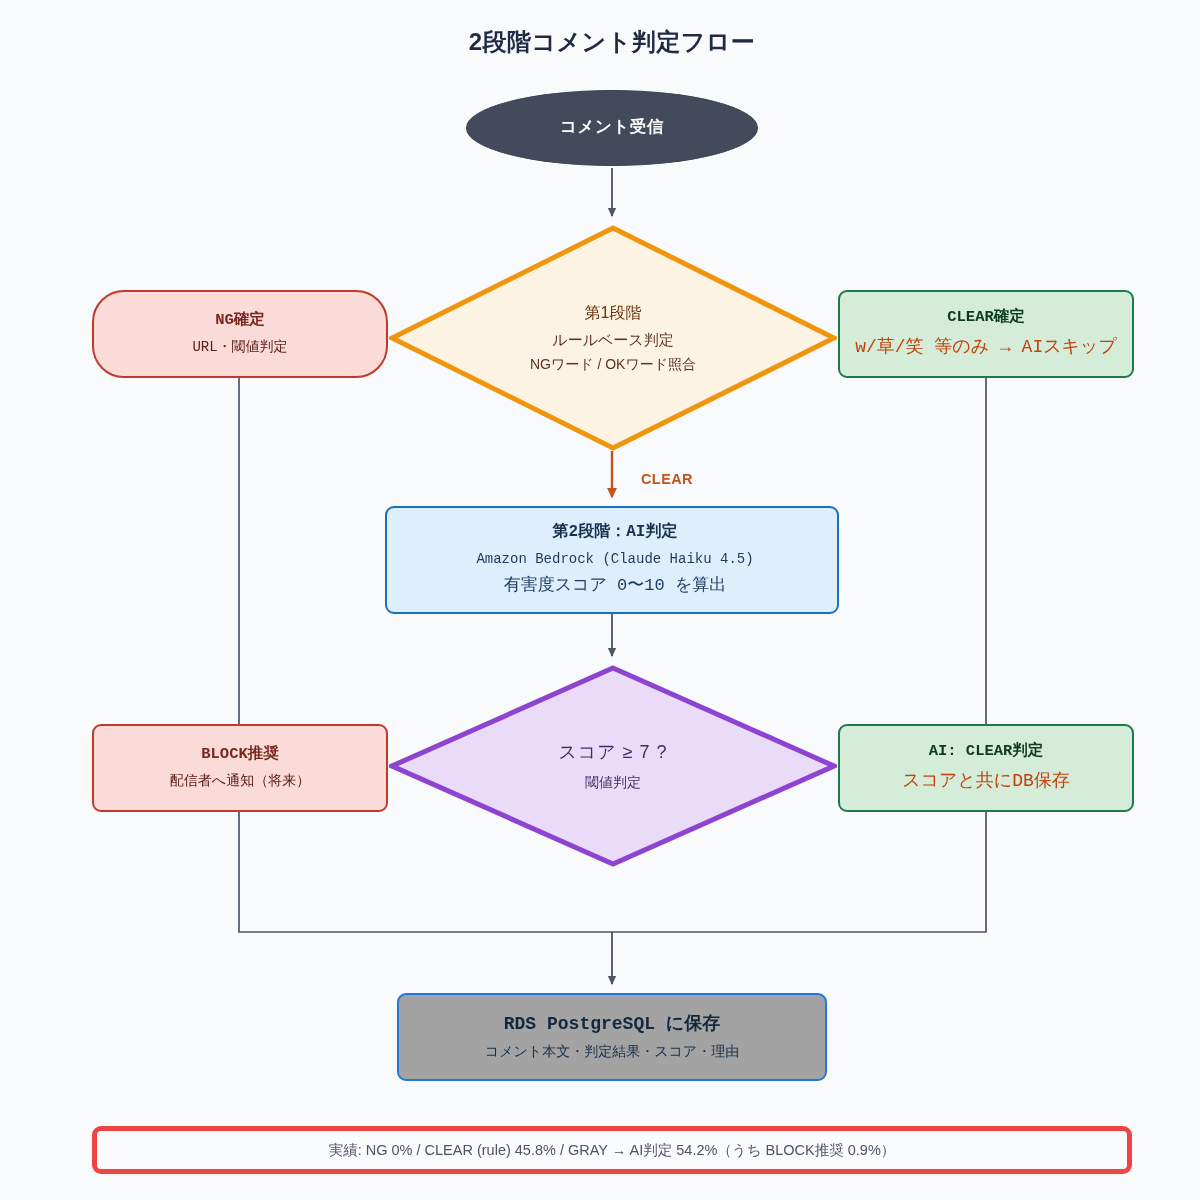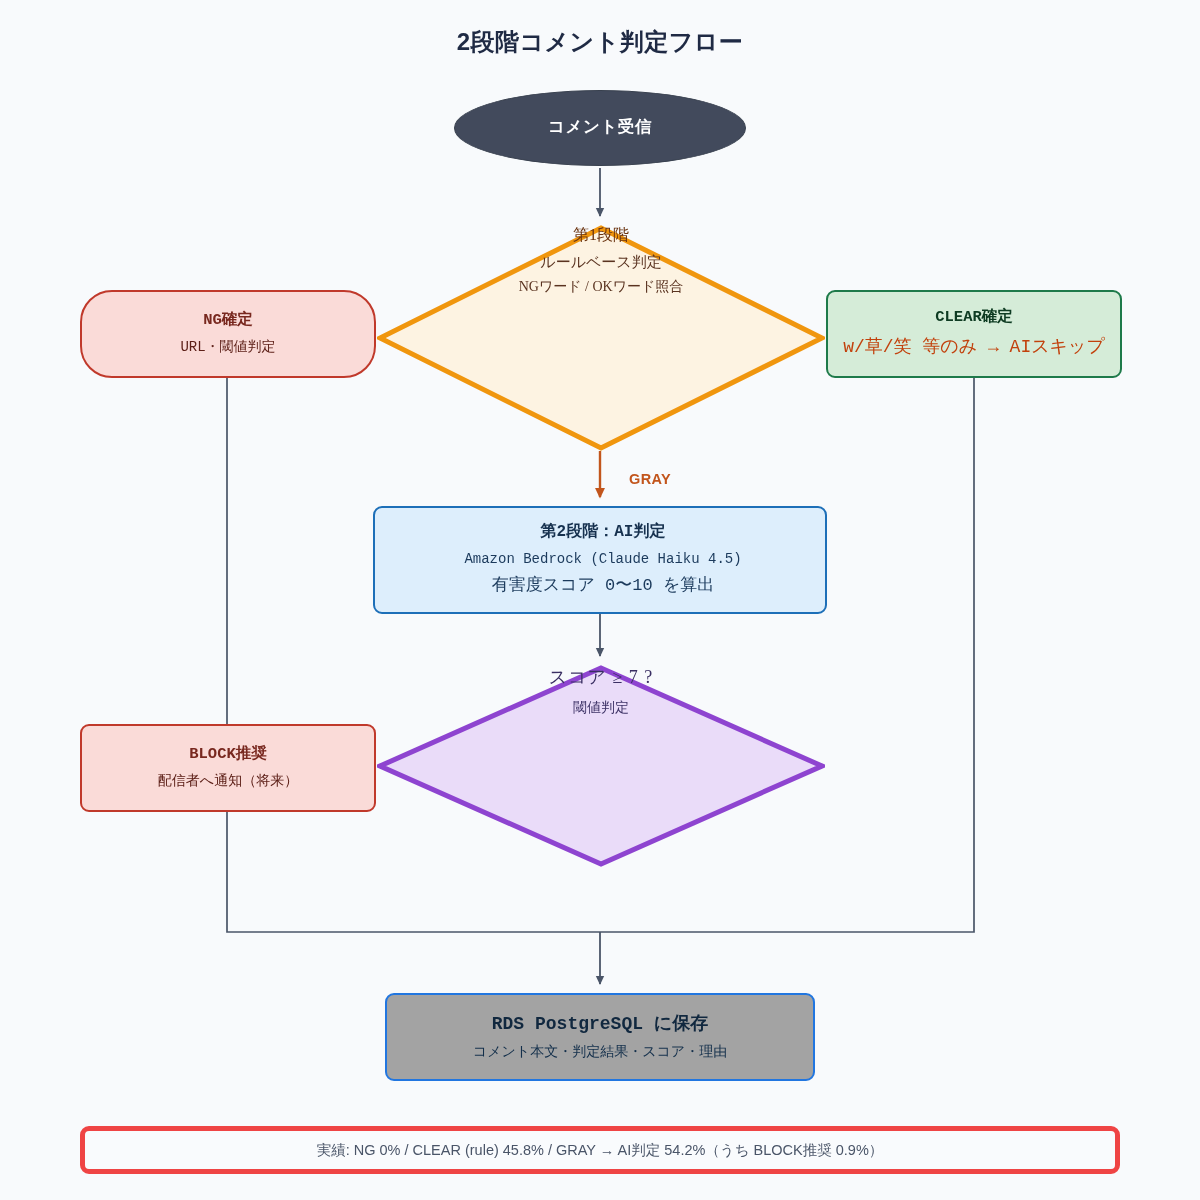--- a/index.html
+++ b/index.html
@@ -12,20 +12,21 @@
     height: 1200px;
     background: #f8fafc;
     font-family: "Liberation Sans", "DejaVu Sans", sans-serif;
     overflow: hidden;
     position: relative;
   }
   #stage {
     position: relative;
     width: 1080px;
     height: 1200px;
+    margin-left: 12px;
   }
   #edges {
     position: absolute;
     left: 0;
     top: 0;
     width: 1200px;
     height: 1200px;
     pointer-events: none;
   }
 
@@ -116,22 +117,22 @@
   #node-block   { left: 80px;  top: 724px; width: 296px; height: 88px; }
   #node-aiclear { left: 826px; top: 724px; width: 296px; height: 88px; }
   #node-rds     { left: 385px; top: 993px; width: 430px; height: 88px; }
 
   
   .diamond {
     position: absolute;
     display: flex;
     flex-direction: column;
     align-items: center;
+    justify-content: center;
     text-align: center;
-    font-family: Liberation Serif, serif;
   }
   .diamond .dshape {
     position: absolute;
     left: 0; top: 0;
     width: 100%; height: 100%;
   }
   .diamond .dtext {
     position: relative;
     z-index: 2;
     width: 62%;
@@ -230,21 +231,21 @@
   <div class="node box box-red" id="node-ng">
     <div class="t1">NG確定</div>
     <div class="t2">URL・閾値判定</div>
   </div>
 
   <div class="node box box-green" id="node-clear">
     <div class="t1">CLEAR確定</div>
     <div class="t2">w/草/笑 等のみ → AIスキップ</div>
   </div>
 
-  <div class="edge-label" id="label-gray">GRAY</div>
+  <div class="edge-label" id="label-gray">CLEAR</div>
 
   <div class="node box box-blue-light" id="node-ai">
     <div class="t1">第2段階：AI判定</div>
     <div class="t2">Amazon Bedrock (Claude Haiku 4.5)</div>
     <div class="t3">有害度スコア 0〜10 を算出</div>
   </div>
 
   <div class="diamond" id="node-score">
     <svg class="dshape" viewBox="0 0 448 202" preserveAspectRatio="none">
       <polygon points="224,3 445,101 224,199 3,101" fill="#eadcf9" stroke="#8e44d0" stroke-width="5"></polygon>
@@ -253,20 +254,24 @@
       <div class="t1">スコア ≥ 7 ?</div>
       <div class="t2">閾値判定</div>
     </div>
   </div>
 
   <div class="node box box-red" id="node-block">
     <div class="t1">BLOCK推奨</div>
     <div class="t2">配信者へ通知（将来）</div>
   </div>
 
+  <div class="node box box-green" id="node-aiclear">
+    <div class="t1">AI: CLEAR判定</div>
+    <div class="t2">スコアと共にDB保存</div>
+  </div>
 
   <div class="node box box-blue-strong" id="node-rds">
     <div class="t1">RDS PostgreSQL に保存</div>
     <div class="t2">コメント本文・判定結果・スコア・理由</div>
   </div>
 
   <div id="footer-bar">
     <div id="footer-text">実績: NG 0% / CLEAR (rule) 45.8% / GRAY → AI判定 54.2%（うち BLOCK推奨 0.9%）</div>
   </div>
 

